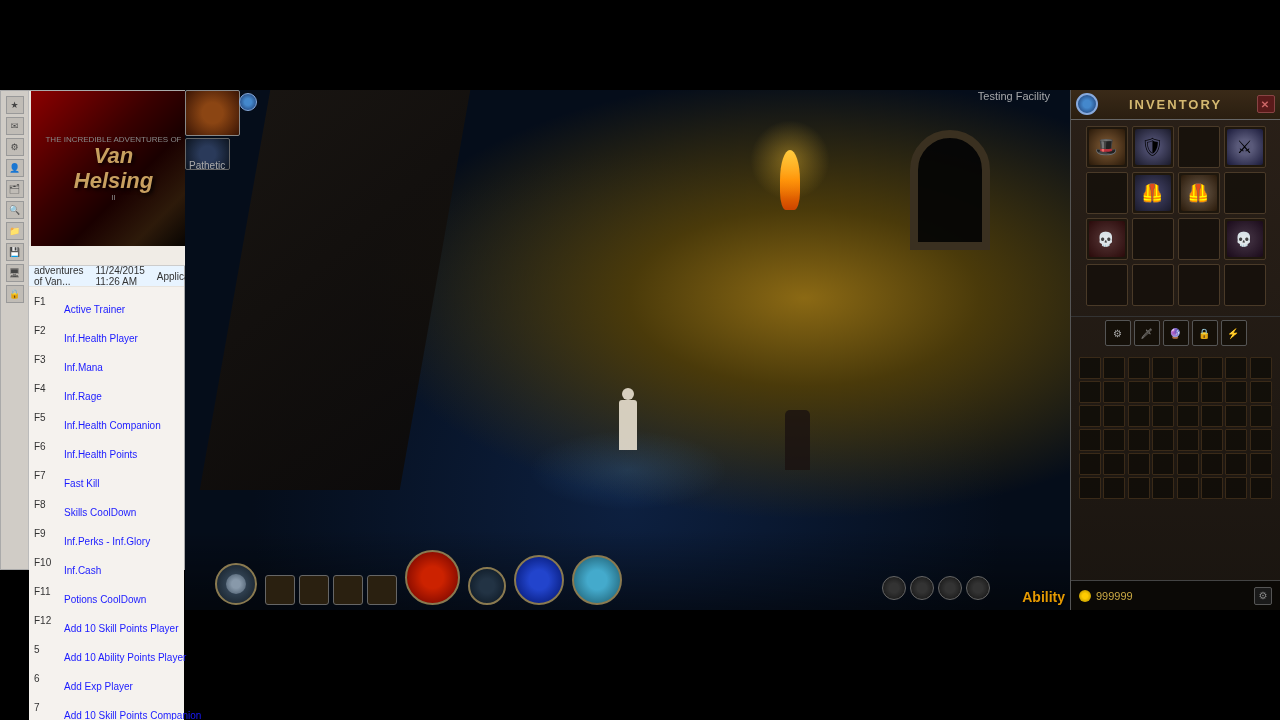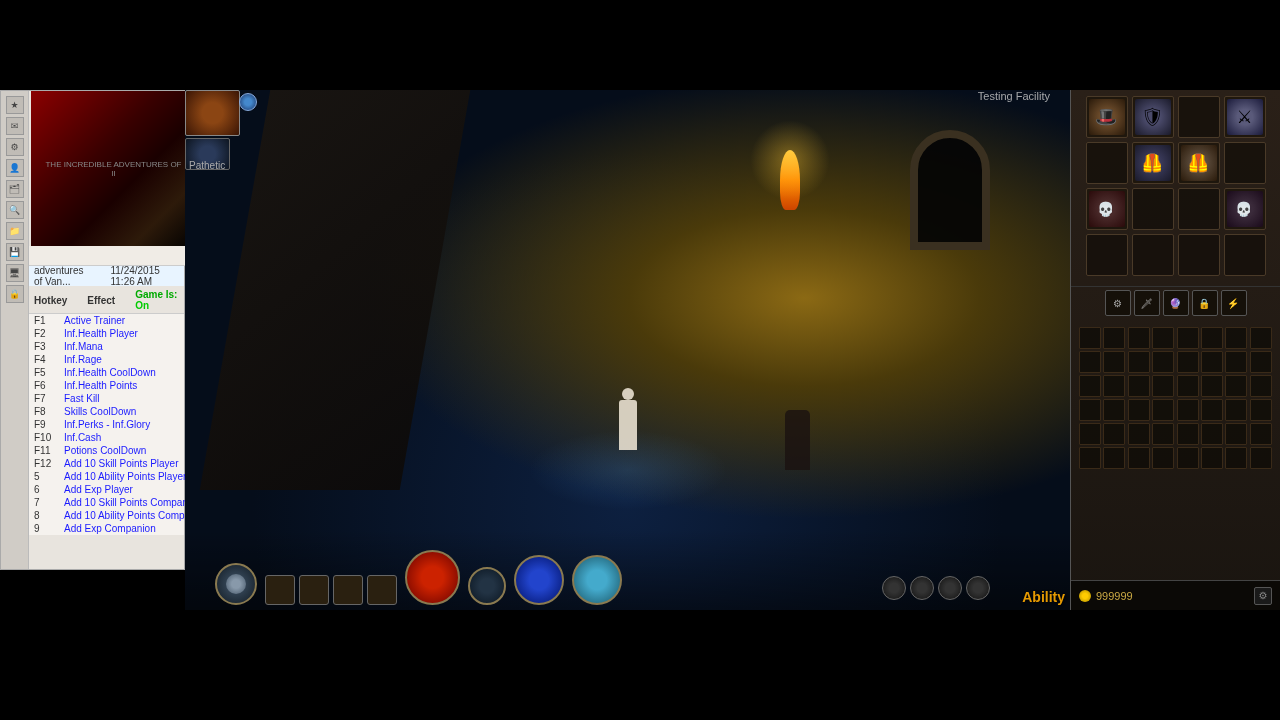--- a/index.html
+++ b/index.html
@@ -118,21 +118,21 @@
       top: 175px;
       left: 28px;
       right: 0;
       height: 20px;
       background: #e8f4ff;
       display: flex;
       align-items: center;
       font-size: 10px;
       color: #333;
       padding-left: 5px;
-      gap: 27px;
+      gap: 12px;
     }
 
     
     .hotkey-section {
       position: absolute;
       top: 196px;
       left: 28px;
       right: 0;
       background: #f5f2ee;
     }
@@ -157,20 +157,21 @@
       white-space: nowrap;
     }
     .hotkey-key {
       color: #333;
       min-width: 30px;
       font-size: 10px;
     }
     .hotkey-label {
       color: #1a1aff;
       font-size: 10px;
+      margin-top: 16px;
     }
     .game-on-badge {
       color: #00aa00;
       font-weight: bold;
       margin-left: auto;
       font-size: 10px;
     }
     .footer-text {
       position: absolute;
       bottom: 10px;
@@ -561,64 +562,57 @@
       <div class="sidebar-icon">🔍</div>
       <div class="sidebar-icon">📁</div>
       <div class="sidebar-icon">💾</div>
       <div class="sidebar-icon">🖥</div>
       <div class="sidebar-icon">🔒</div>
     </div>
 
     <div class="game-banner">
       <div>
         <div style="color:#888; font-size:8px; text-align:center;">THE INCREDIBLE ADVENTURES OF</div>
+        <div class="game-banner-text">Van<br>Helsing</div>
         <div style="color:#888; font-size:8px; text-align:center;">II</div>
       </div>
     </div>
 
     <div class="file-header">
       <span>Date modified</span>
       <span>Type</span>
     </div>
 
     <div class="file-row">
       <span>adventures of Van...</span>
       <span>11/24/2015 11:26 AM</span>
       <span>Applicati...</span>
     </div>
 
     <div class="hotkey-section">
-      <div class="hotkey-header">
-        <span>Hotkey</span>
-        <span>Effect</span>
-        <span class="game-on-badge">
-          <span>Game Is:</span>
-          <span style="color:#00cc00">On</span>
-        </span>
-      </div>
 
       <div class="hotkey-row">
         <span class="hotkey-key">F1</span>
         <span class="hotkey-label">Active Trainer</span>
       </div>
       <div class="hotkey-row">
         <span class="hotkey-key">F2</span>
         <span class="hotkey-label">Inf.Health Player</span>
       </div>
       <div class="hotkey-row">
         <span class="hotkey-key">F3</span>
         <span class="hotkey-label">Inf.Mana</span>
       </div>
       <div class="hotkey-row">
         <span class="hotkey-key">F4</span>
         <span class="hotkey-label">Inf.Rage</span>
       </div>
       <div class="hotkey-row">
         <span class="hotkey-key">F5</span>
-        <span class="hotkey-label">Inf.Health CoolDown</span>
+        <span class="hotkey-label">Inf.Health Companion</span>
       </div>
       <div class="hotkey-row">
         <span class="hotkey-key">F6</span>
         <span class="hotkey-label">Inf.Health Points</span>
       </div>
       <div class="hotkey-row">
         <span class="hotkey-key">F7</span>
         <span class="hotkey-label">Fast Kill</span>
       </div>
       <div class="hotkey-row">
@@ -716,20 +710,25 @@
         <div style="width:24px;height:24px;background:radial-gradient(circle,#333 30%,#111 100%);border-radius:50%;border:1px solid #666;"></div>
         <div style="width:24px;height:24px;background:radial-gradient(circle,#333 30%,#111 100%);border-radius:50%;border:1px solid #666;"></div>
         <div style="width:24px;height:24px;background:radial-gradient(circle,#333 30%,#111 100%);border-radius:50%;border:1px solid #666;"></div>
         <div style="width:24px;height:24px;background:radial-gradient(circle,#333 30%,#111 100%);border-radius:50%;border:1px solid #666;"></div>
       </div>
     </div>
   </div>
 
   <div class="inventory-panel">
 
+    <div class="inventory-header">
+      <div class="inv-close-orb"></div>
+      <span>INVENTORY</span>
+      <div class="inv-close-btn">✕</div>
+    </div>
 
     <div style="padding:6px 8px;">
 
       <div style="display:flex;justify-content:center;gap:4px;margin-bottom:4px;">
         <div class="inv-slot has-item">
           <div class="item-icon" style="background:radial-gradient(circle,#6a4a2a 30%,#2a1a0a 100%);">🎩</div>
         </div>
         <div class="inv-slot has-item">
           <div class="item-icon" style="background:radial-gradient(circle,#4a4a6a 30%,#1a1a2a 100%);">🛡</div>
         </div>

